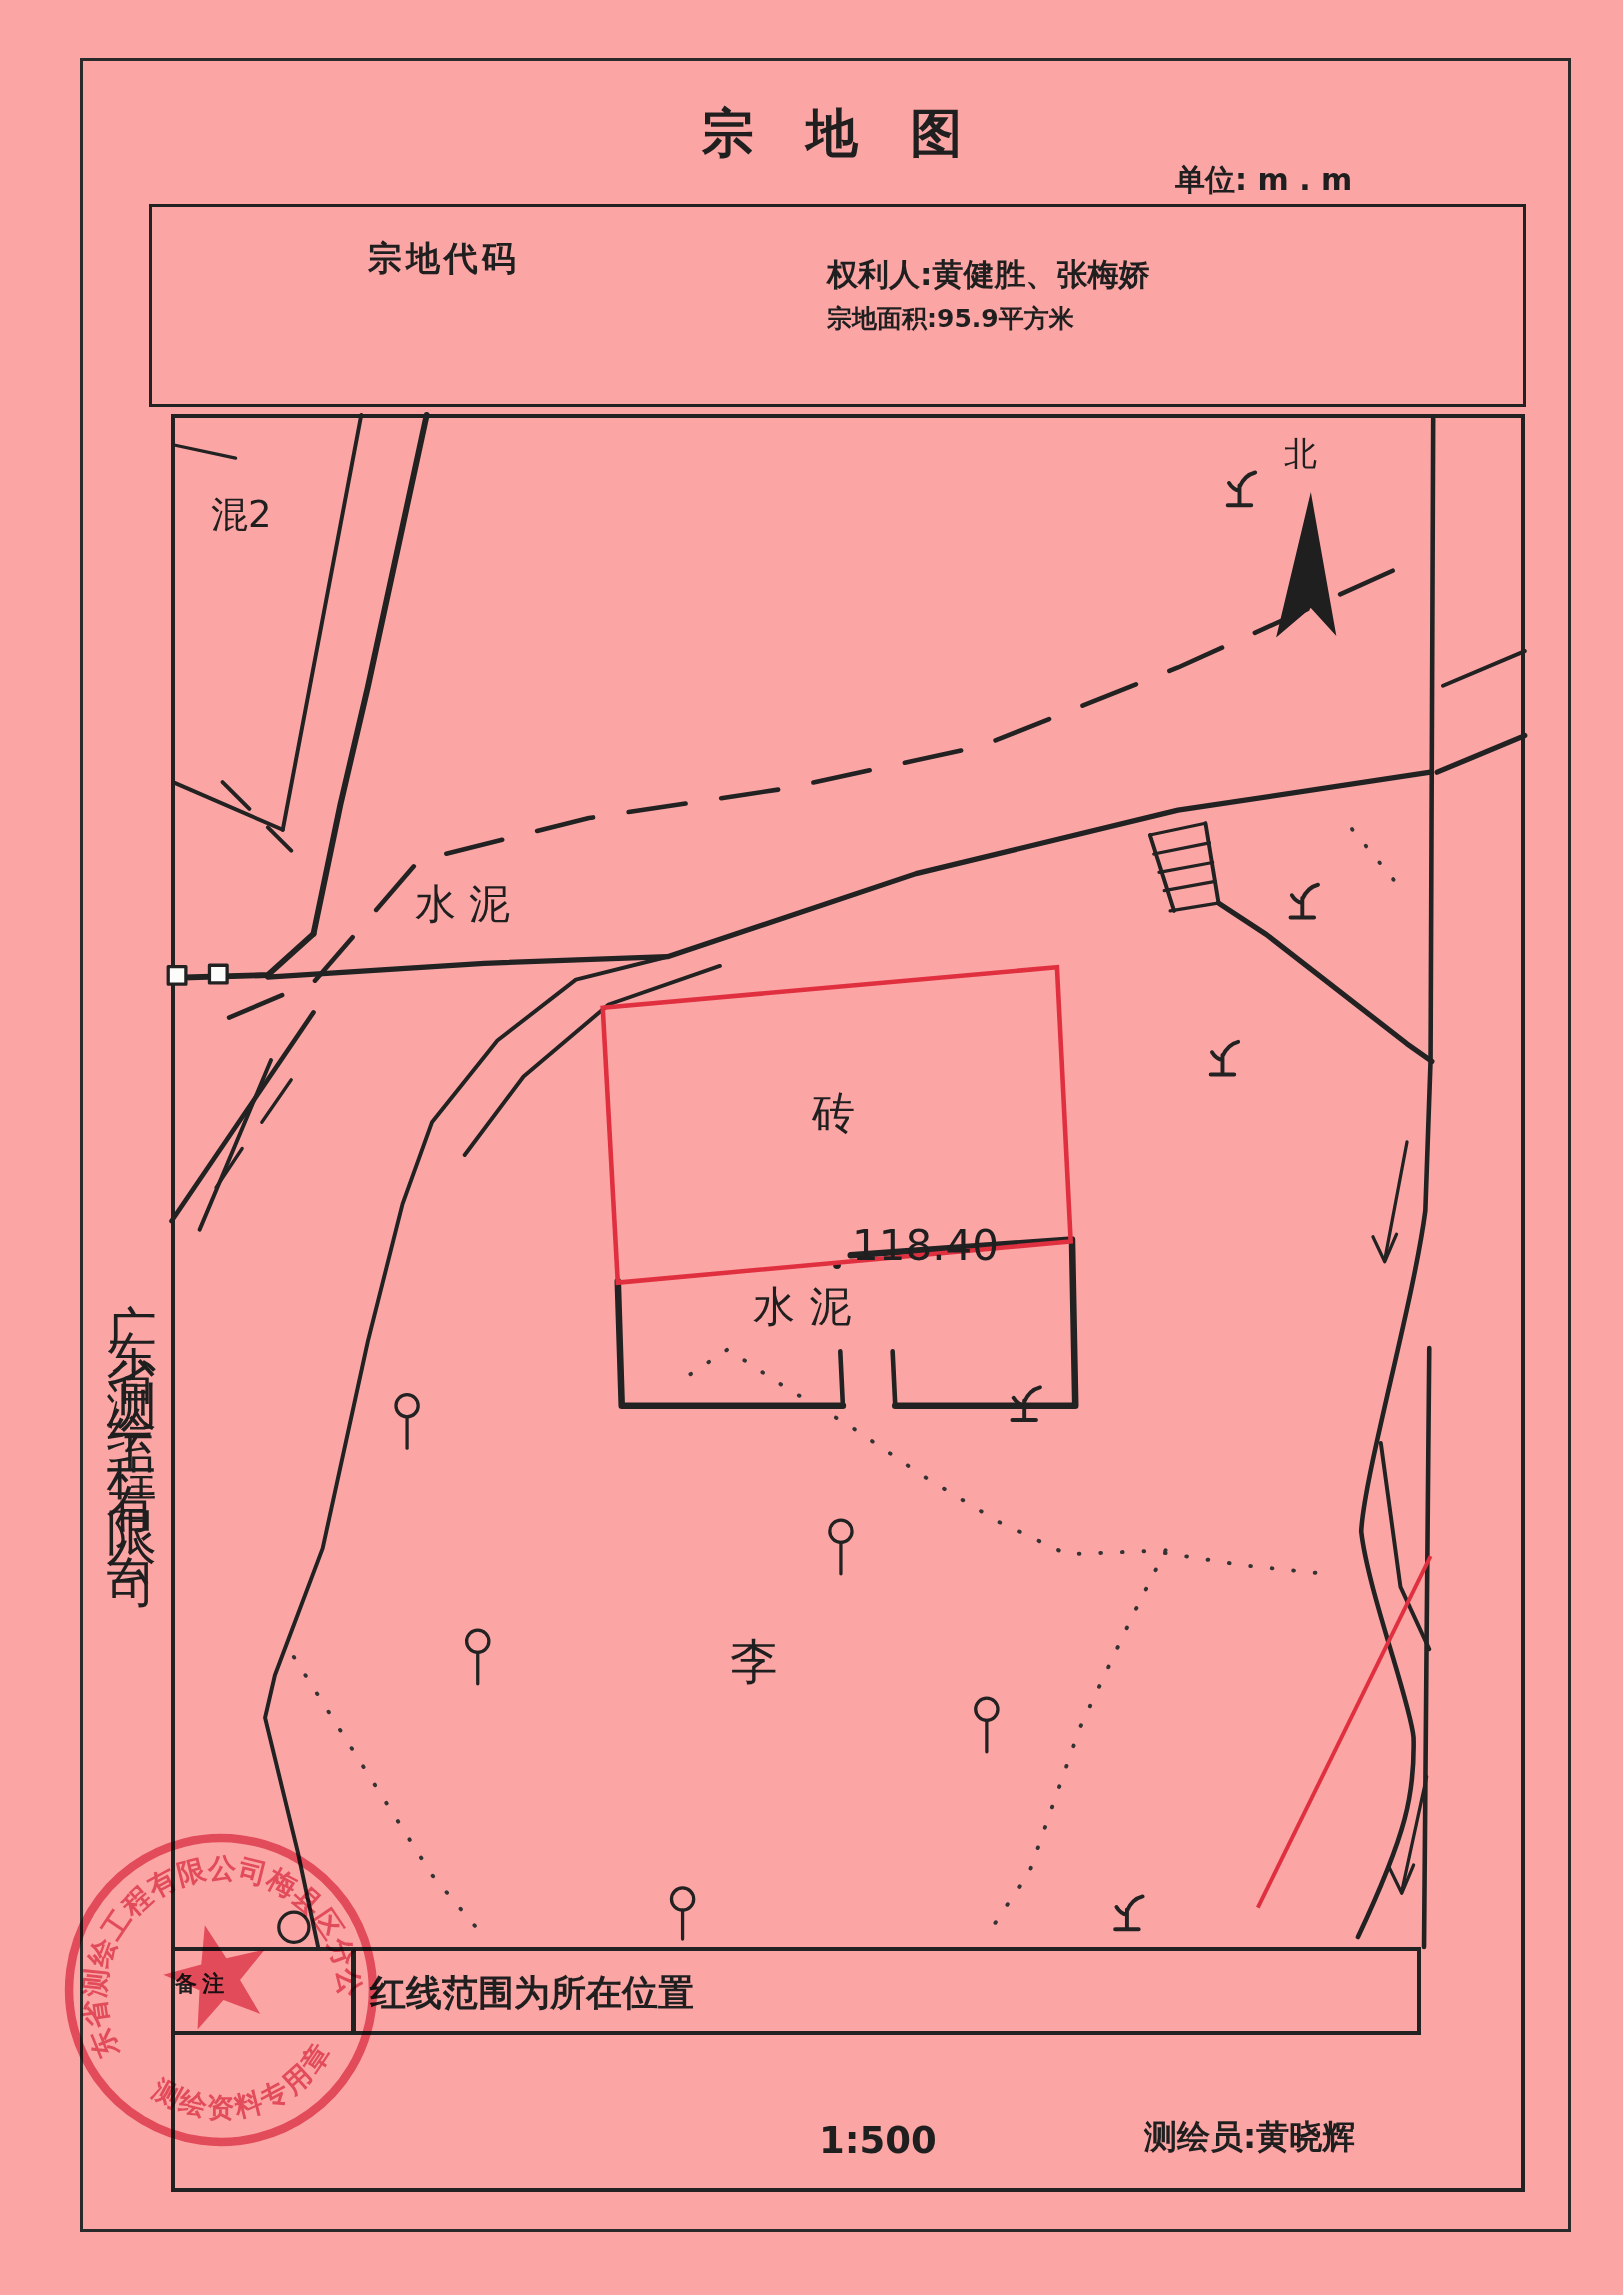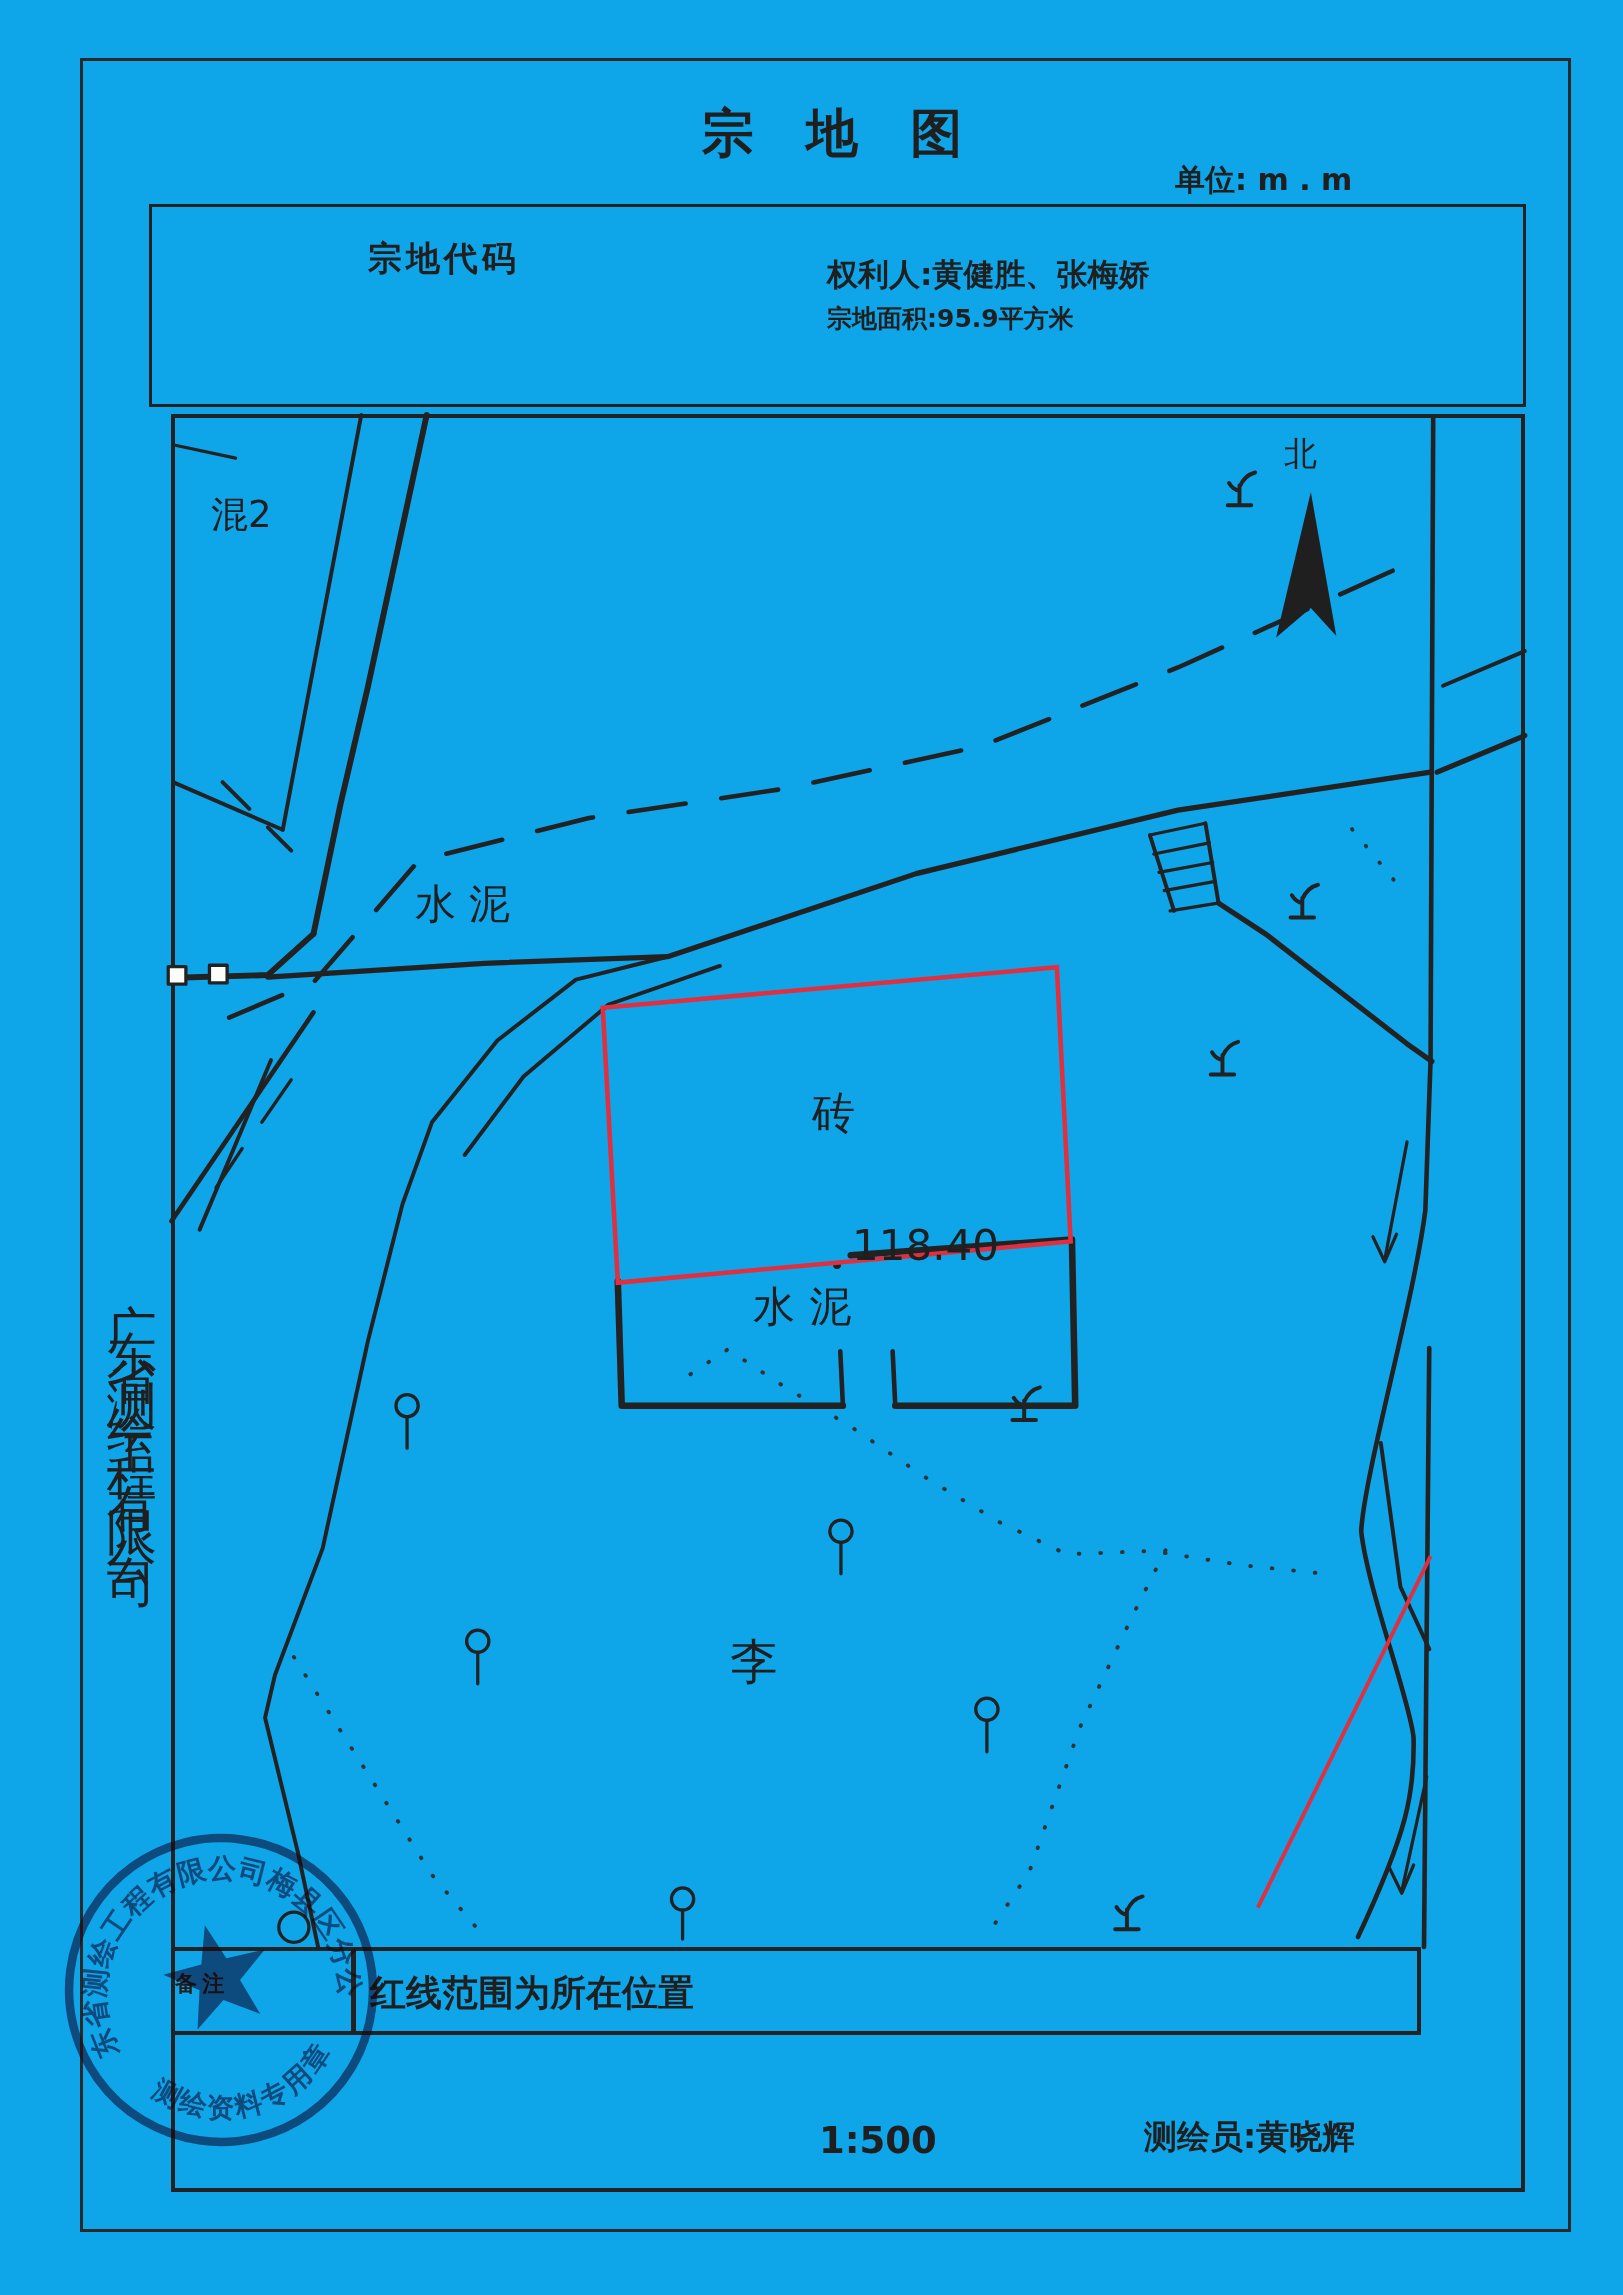--- a/index.html
+++ b/index.html
@@ -1,18 +1,18 @@
 <!DOCTYPE html>
 <html style="font-size:10.5px"><head>
 <meta charset="utf-8">
 <style>
   html,body{margin:0;padding:0;background:#e8e8e8;}
   #page{
     position:relative; width:1623px; height:2295px;
-    background:#0ea5e9; overflow:hidden;
+    background:#fca5a5; overflow:hidden;
     font-family:"DejaVu Sans","Liberation Sans",sans-serif;
     color:#1f1f1f;
   }
   .abs{position:absolute; white-space:nowrap;}
   .bold{font-weight:700;}
   
   .outer-border{left:80px; top:58px; width:1491px; height:2174px; border:3.3px solid #2a2a2a;}
   .header-box{left:149px; top:204px; width:1377px; height:203px; border:3.9px solid #222;}
   .map-frame{left:171px; top:414px; width:1354px; height:1778px; border:4.6px solid #222;}
   .remarks-box{left:171px; top:1947px; width:1250px; height:88px; border:4.6px solid #222; box-sizing:border-box;}

